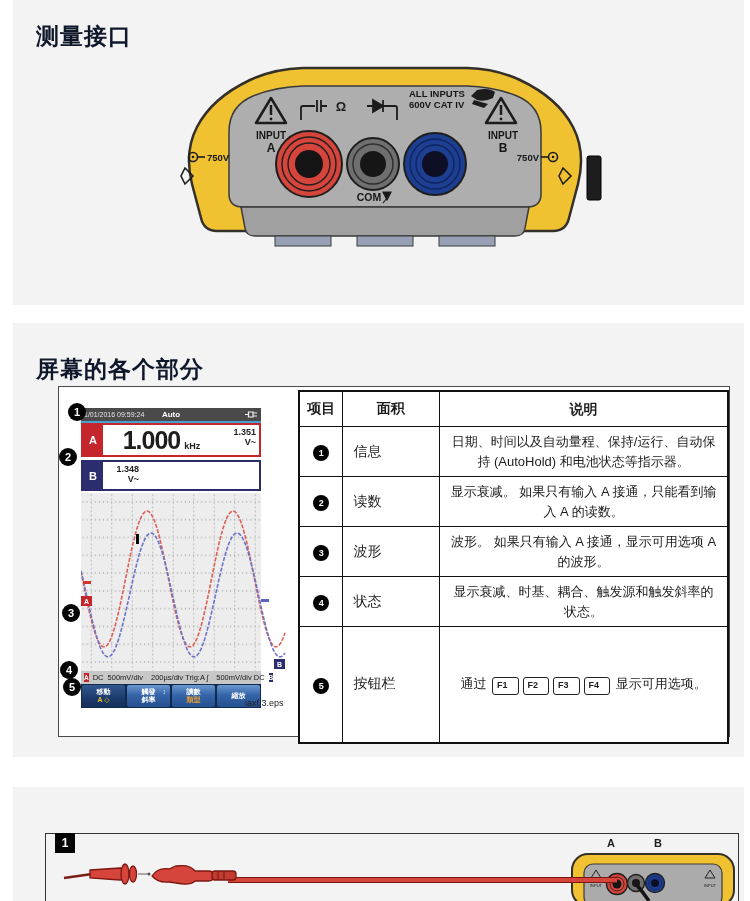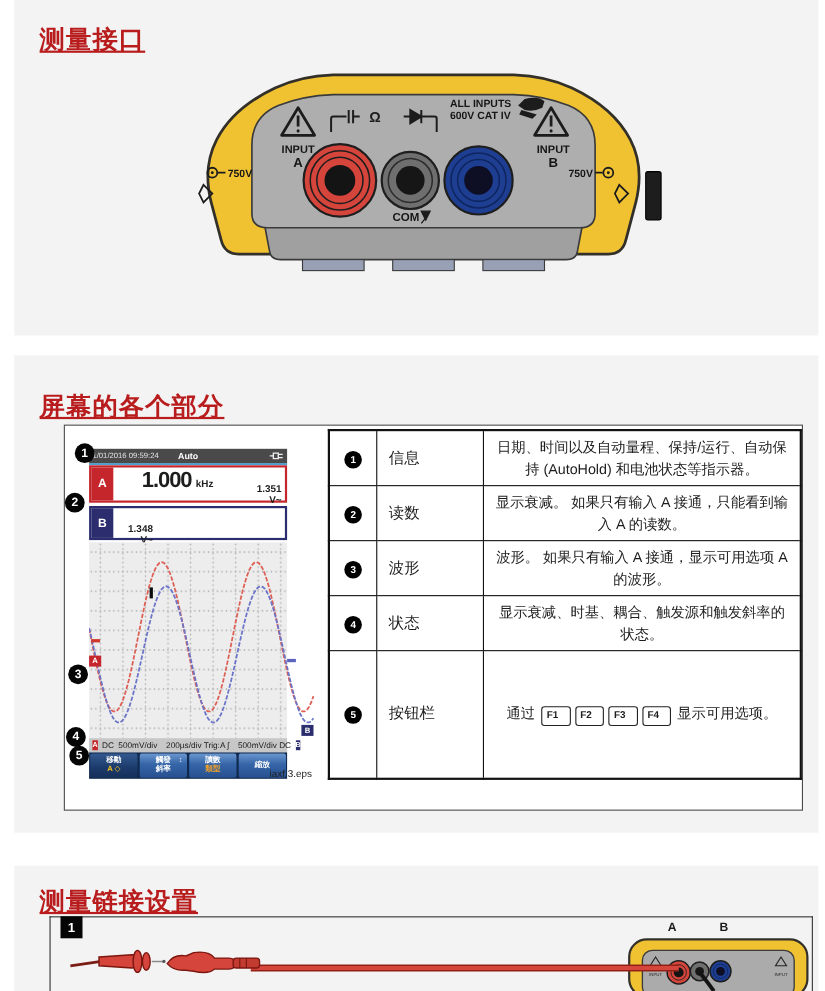--- a/index.html
+++ b/index.html
@@ -2,21 +2,21 @@
 <html><head>
 <meta charset="utf-8">
 <style>
   html,body{margin:0;padding:0;background:#ffffff;}
   .page{position:relative;width:750px;height:901px;overflow:hidden;background:#ffffff;
         font-family:"Liberation Sans","DejaVu Sans",sans-serif;color:#1d1d1d;}
   .panel{position:absolute;left:13px;width:731px;background:#f3f3f3;}
   #panel-interface{top:0;height:305px;}
   #panel-screen{top:323px;height:434px;}
   #panel-connect{top:787px;height:114px;}
-  .sec-heading{position:absolute;left:23px;font-size:23px;font-weight:600;letter-spacing:1px;color:#b91c1c;text-decoration:underline;}
+  .sec-heading{position:absolute;left:23px;font-size:23px;font-weight:600;letter-spacing:1px;color:#0f172a;}
 
   
   .figure-box{position:absolute;left:45px;top:63px;width:670px;height:349px;background:#ffffff;border:1px solid #4a4a4a;}
   .callout{position:absolute;width:18px;height:18px;border-radius:50%;background:#050505;color:#fff;
            font-size:11px;font-weight:bold;display:flex;align-items:center;justify-content:center;z-index:6;}
   .fig-caption{position:absolute;left:186px;top:311px;font-size:9px;color:#222;}
 
   
   .lcd{position:absolute;left:22px;top:21px;width:180px;height:291px;}
   .lcd-info{height:13px;background:#4a4a4a;display:flex;align-items:center;padding:0 3px;position:relative;}
@@ -24,24 +24,24 @@
   .lcd-info .mode{position:absolute;left:0;right:0;text-align:center;font-size:8px;font-weight:bold;color:#fff;}
   .lcd-info .plug{position:absolute;right:3px;top:3px;}
   .lcd-blueline{height:2px;background:#4aa0d2;}
   .ch-row{position:relative;background:#fff;display:flex;align-items:stretch;}
   .ch-a{height:30px;border:2px solid #c4262c;margin-top:0;}
   .ch-b{height:27px;border:2px solid #2b2d6e;margin-top:3px;}
   .ch-badge{width:20px;display:flex;align-items:center;justify-content:center;color:#fff;font-weight:bold;font-size:11px;}
   .ch-a .ch-badge{background:#c4262c;}
   .ch-b .ch-badge{background:#2b2d6e;}
   .ch-main{flex:1;display:flex;align-items:baseline;justify-content:center;gap:4px;padding-top:1px;}
-  .ch-a .ch-val{font-size:20px;font-weight:800;letter-spacing:-1px;}
+  .ch-a .ch-val{font-size:25px;font-weight:800;letter-spacing:-1px;}
   .ch-b .ch-val{font-size:21px;font-weight:800;letter-spacing:-1px;}
   .ch-unit{font-size:9px;font-weight:bold;}
-  .ch-sec{width:36px;text-align:right;padding:14px 3px 0 0;font-size:9px;font-weight:bold;line-height:1.15;}
+  .ch-sec{width:36px;text-align:right;padding:2px 3px 0 0;font-size:9px;font-weight:bold;line-height:1.15;}
   .wave{position:relative;margin-top:2px;height:178px;background:#ededed;
         background-image:radial-gradient(circle,#b9b9b9 0.7px,rgba(0,0,0,0) 1px),
                          radial-gradient(circle,#b9b9b9 0.7px,rgba(0,0,0,0) 1px);
         background-size:20.5px 4.1px,4.1px 17.8px;}
   .wave svg{position:absolute;left:0;top:0;}
   .wave-tag{position:absolute;width:11px;height:10px;color:#fff;font-size:7px;font-weight:bold;
             display:flex;align-items:center;justify-content:center;}
   .tag-a{left:0;top:103px;background:#c4262c;}
   .tag-b{left:193px;top:166px;background:#2b2d6e;}
   .minus{position:absolute;width:8px;height:2.5px;}
@@ -255,20 +255,25 @@
           <div class="softkey">
             <span>縮放</span>
           </div>
         </div>
       </div>
 
       <div class="fig-caption">iaxf 3.eps</div>
 
       <table class="parts-table">
         <tbody>
+            <tr>
+          <td class="td-item th">项目</td>
+          <td class="td-area th" style="text-align:center;padding-left:0;">面积</td>
+          <td class="td-desc th" style="text-align:center;">说明</td>
+        </tr>
         <tr style="height:49px;">
           <td class="td-item"><span class="num-dot">1</span></td>
           <td class="td-area">信息</td>
           <td class="td-desc">日期、时间以及自动量程、保持/运行、自动保持 (AutoHold) 和电池状态等指示器。</td>
         </tr>
         <tr style="height:49px;">
           <td class="td-item"><span class="num-dot">2</span></td>
           <td class="td-area">读数</td>
           <td class="td-desc">显示衰减。 如果只有输入 A 接通，只能看到输入 A 的读数。</td>
         </tr>
@@ -290,21 +295,20 @@
             <span class="fkey">F1</span><span class="fkey">F2</span><span class="fkey">F3</span><span class="fkey">F4</span>
             <span>显示可用选项。</span>
           </td>
         </tr>
       </tbody>
         </table>
     </div>
   </section>
 
   <section class="panel" id="panel-connect">
-    <h1 class="sec-heading" style="top:2px;">测量链接设置</h1>
 
     <div class="step-box"></div>
     <div class="step-badge">1</div>
 
     <div class="jack-label" id="jack-a-label">A</div>
     <div class="jack-label" id="jack-b-label">B</div>
 
     <div class="red-lead"></div>
 
     <svg style="position:absolute;left:49px;top:75px;z-index:3;" width="175" height="33" viewBox="0 0 175 33">

